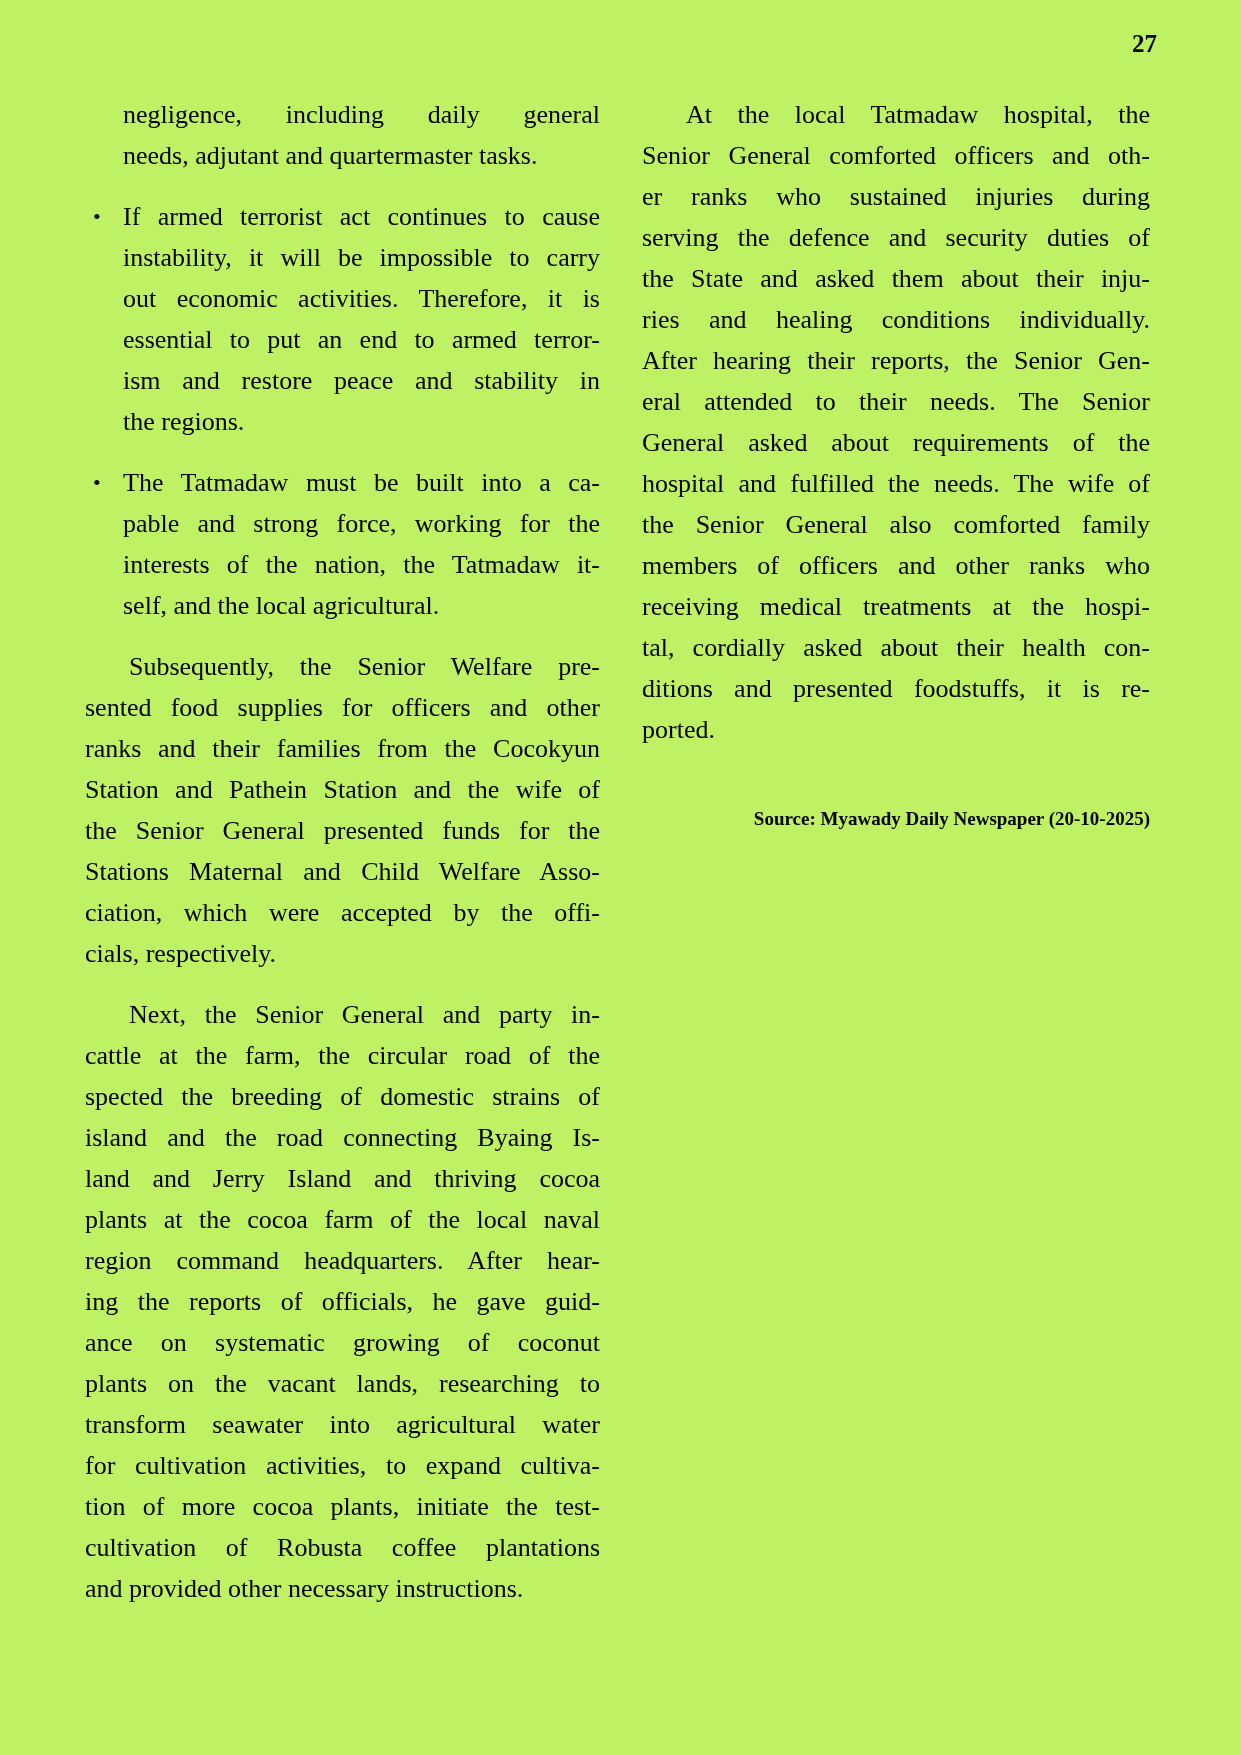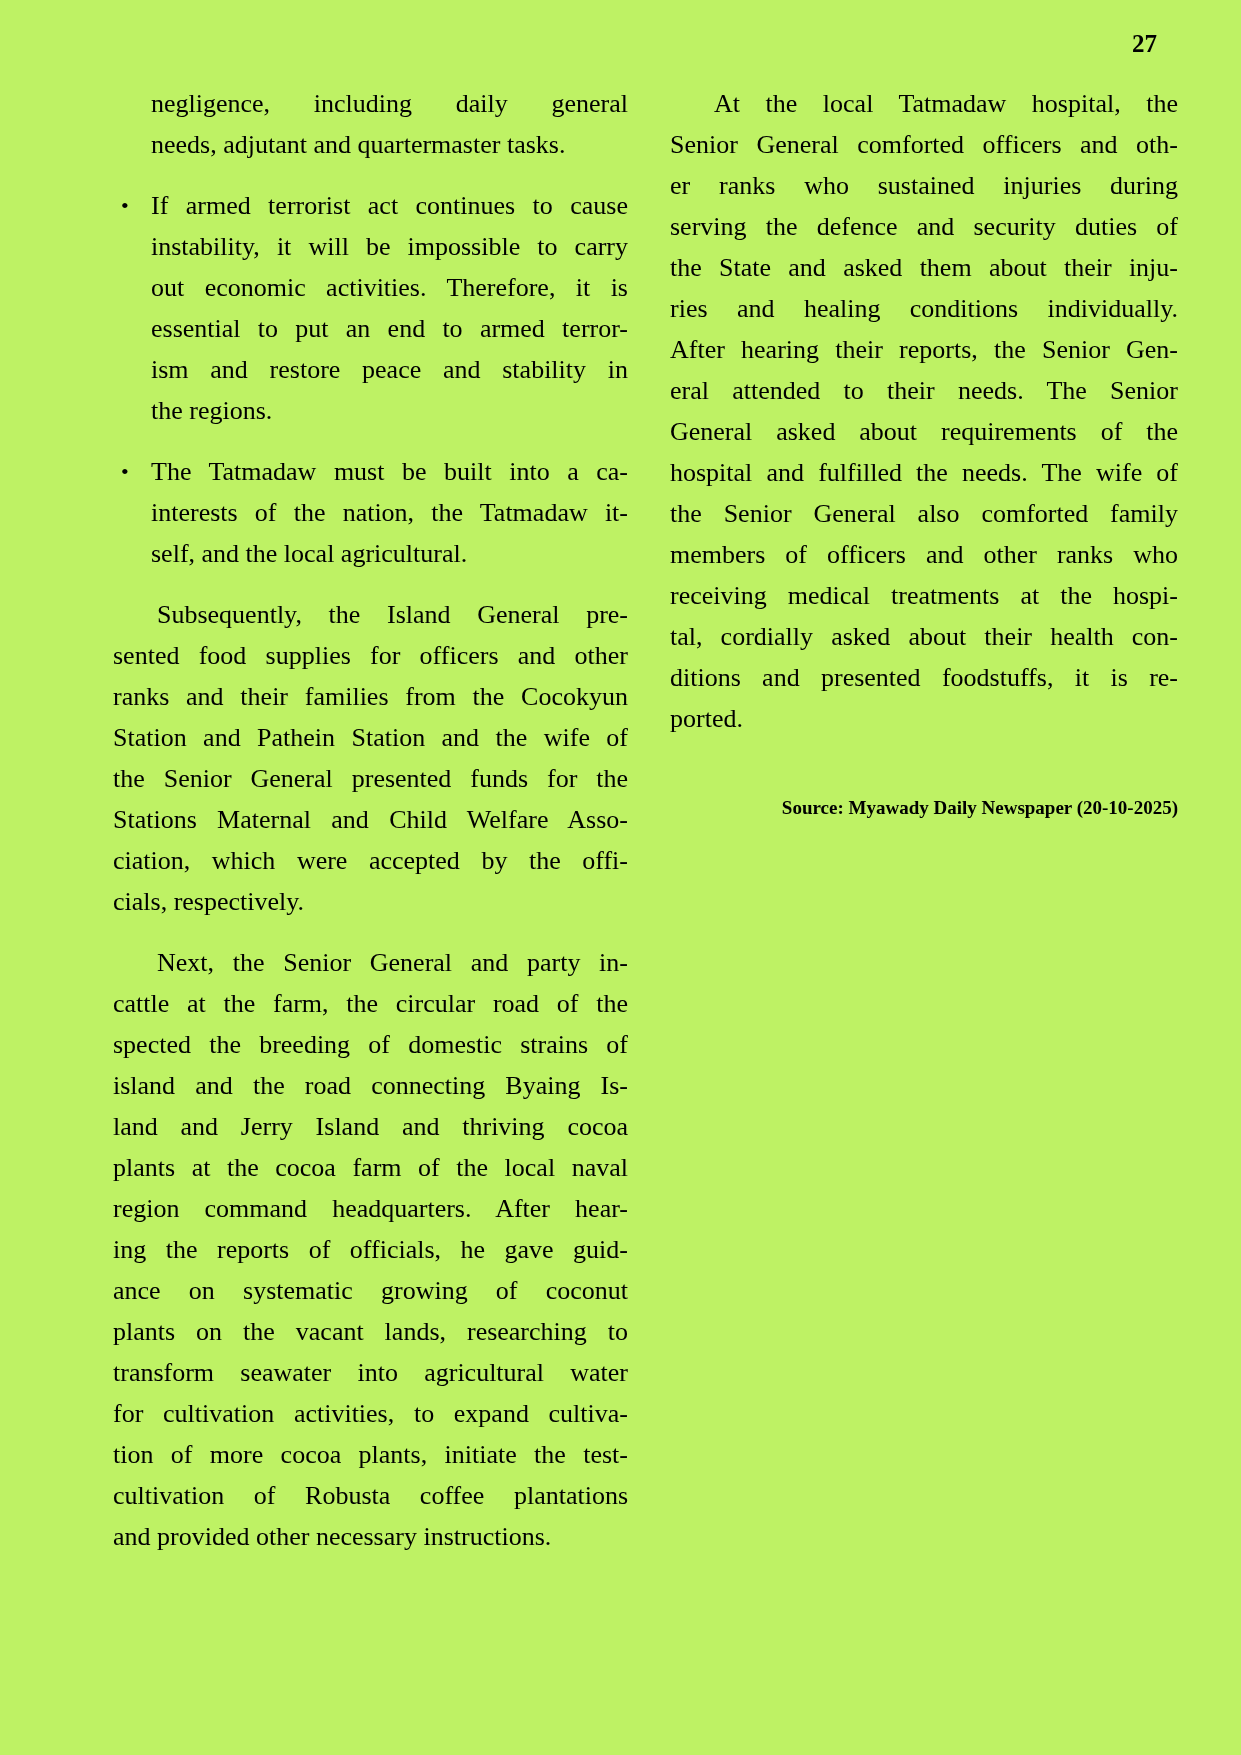--- a/index.html
+++ b/index.html
@@ -23,22 +23,21 @@
   .page-number {
     position: absolute;
     top: 30px;
     right: 84px;
     font-size: 25px;
     font-weight: bold;
     line-height: 28px;
   }
   .col {
     position: absolute;
-    top: 83px;
-    margin-left: 28px;
+    top: 94px;
   }
   .col-left  { left: 85px;  width: 515px; }
   .col-right { left: 642px; width: 508px; }
 
   .block + .block { margin-top: 20px; }
 
   .line {
     font-size: 26px;
     line-height: 41px;
     text-align: justify;
@@ -86,25 +85,26 @@
           <div class="line">If armed terrorist act continues to cause</div>
           <div class="line">instability, it will be impossible to carry</div>
           <div class="line">out economic activities. Therefore, it is</div>
           <div class="line">essential to put an end to armed terror-</div>
           <div class="line">ism and restore peace and stability in</div>
           <div class="line last">the regions.</div>
         </div>
         <div class="block bullet">
           <span class="bullet-glyph">•</span>
           <div class="line">The Tatmadaw must be built into a ca-</div>
+          <div class="line">pable and strong force, working for the</div>
           <div class="line">interests of the nation, the Tatmadaw it-</div>
           <div class="line last">self, and the local agricultural.</div>
         </div>
         <div class="block paragraph">
-          <div class="line first-indent">Subsequently, the Island General pre-</div>
+          <div class="line first-indent">Subsequently, the Senior Welfare pre-</div>
           <div class="line">sented food supplies for officers and other</div>
           <div class="line">ranks and their families from the Cocokyun</div>
           <div class="line">Station and Pathein Station and the wife of</div>
           <div class="line">the Senior General presented funds for the</div>
           <div class="line">Stations Maternal and Child Welfare Asso-</div>
           <div class="line">ciation, which were accepted by the offi-</div>
           <div class="line last">cials, respectively.</div>
         </div>
         <div class="block paragraph">
           <div class="line first-indent">Next, the Senior General and party in-</div>

